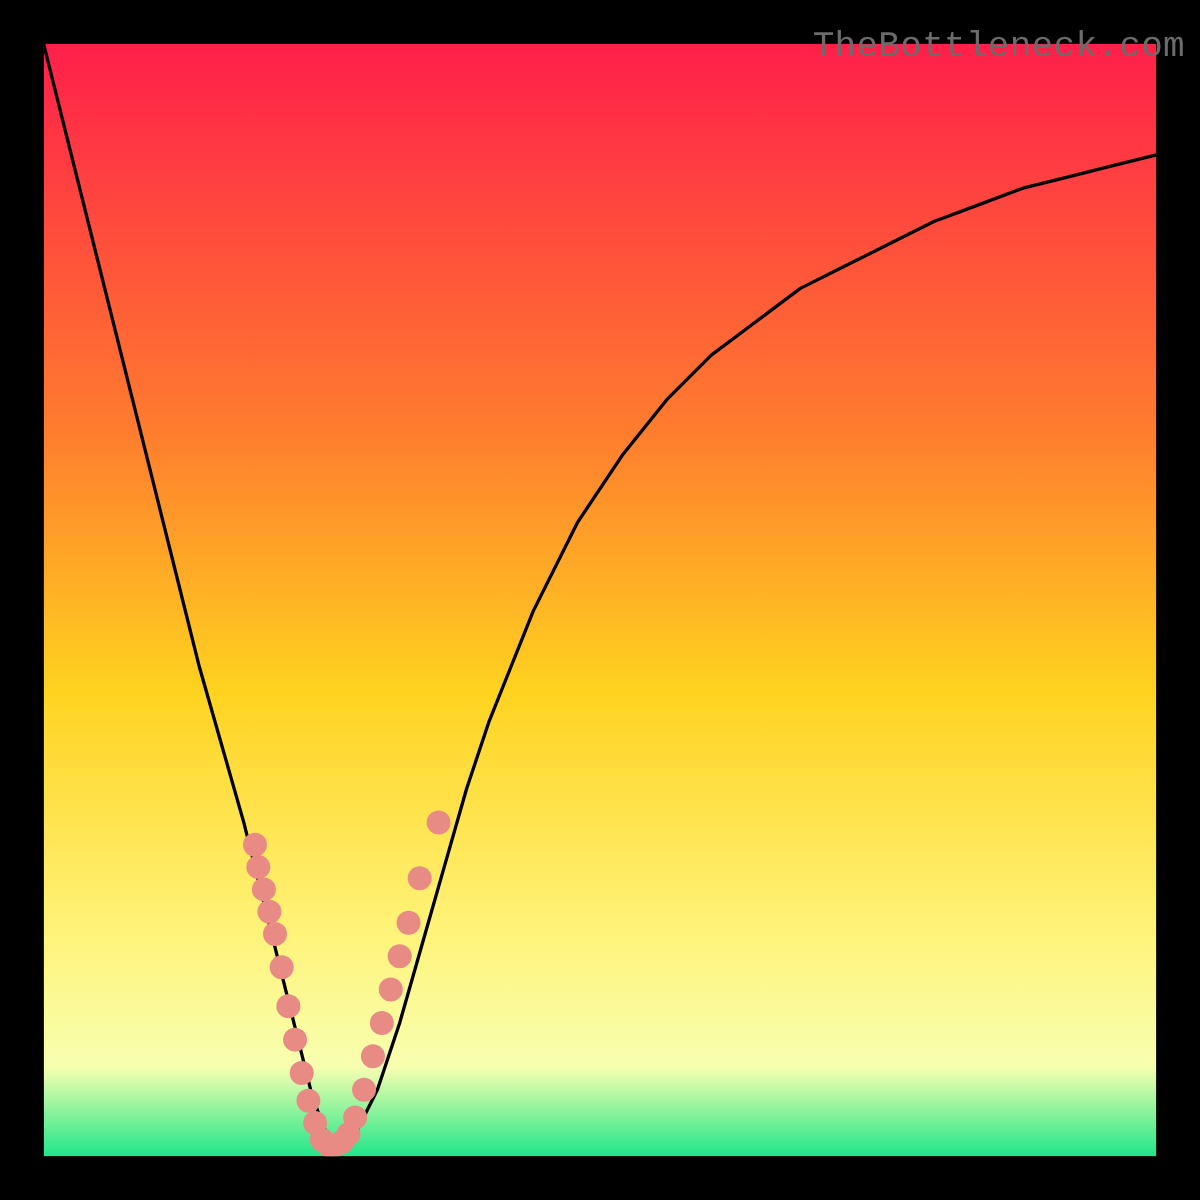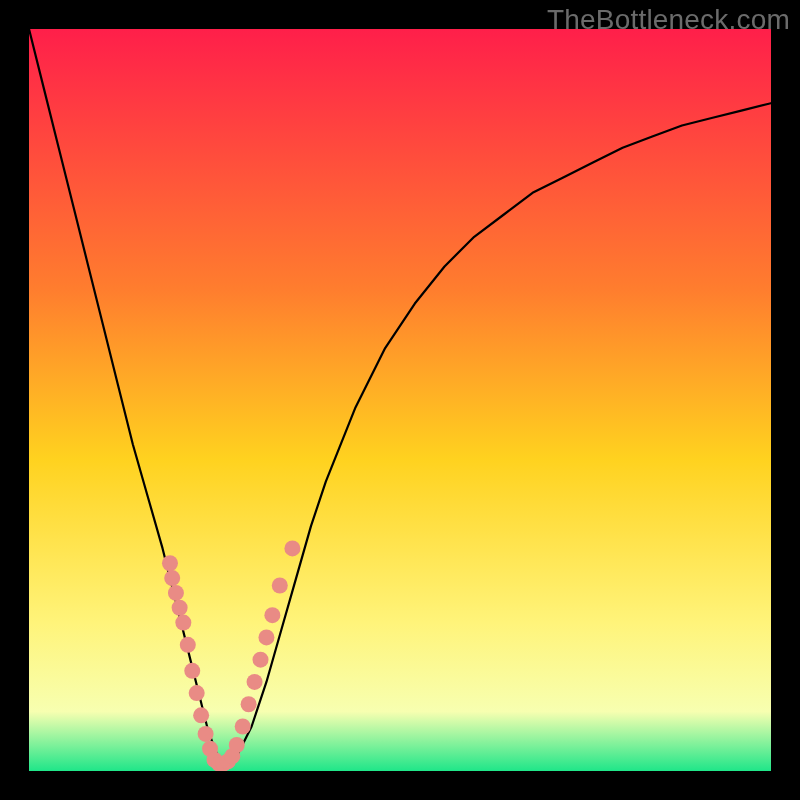--- a/index.html
+++ b/index.html
@@ -19,27 +19,28 @@
   .plot {
     position: absolute;
     left: 29px;
     top: 29px;
     width: 742px;
     height: 742px;
     overflow: hidden;
   }
   .watermark {
     position: absolute;
-    top: 4px;
+    top: 18px;
     right: 10px;
     color: #6b6b6b;
-    font-size: 28px;
+    font-size: 24px;
     font-weight: 400;
     letter-spacing: 0.2px;
     user-select: none;
+    font-family: Liberation Mono, monospace;
   }
 </style>
 </head>
 <body>
 
 <div class="frame">
   <div class="plot">
     <svg width="742" height="742" viewBox="0 0 742 742" preserveAspectRatio="none">
       <defs>
         <linearGradient id="bg-grad" x1="0" y1="0" x2="0" y2="1">

